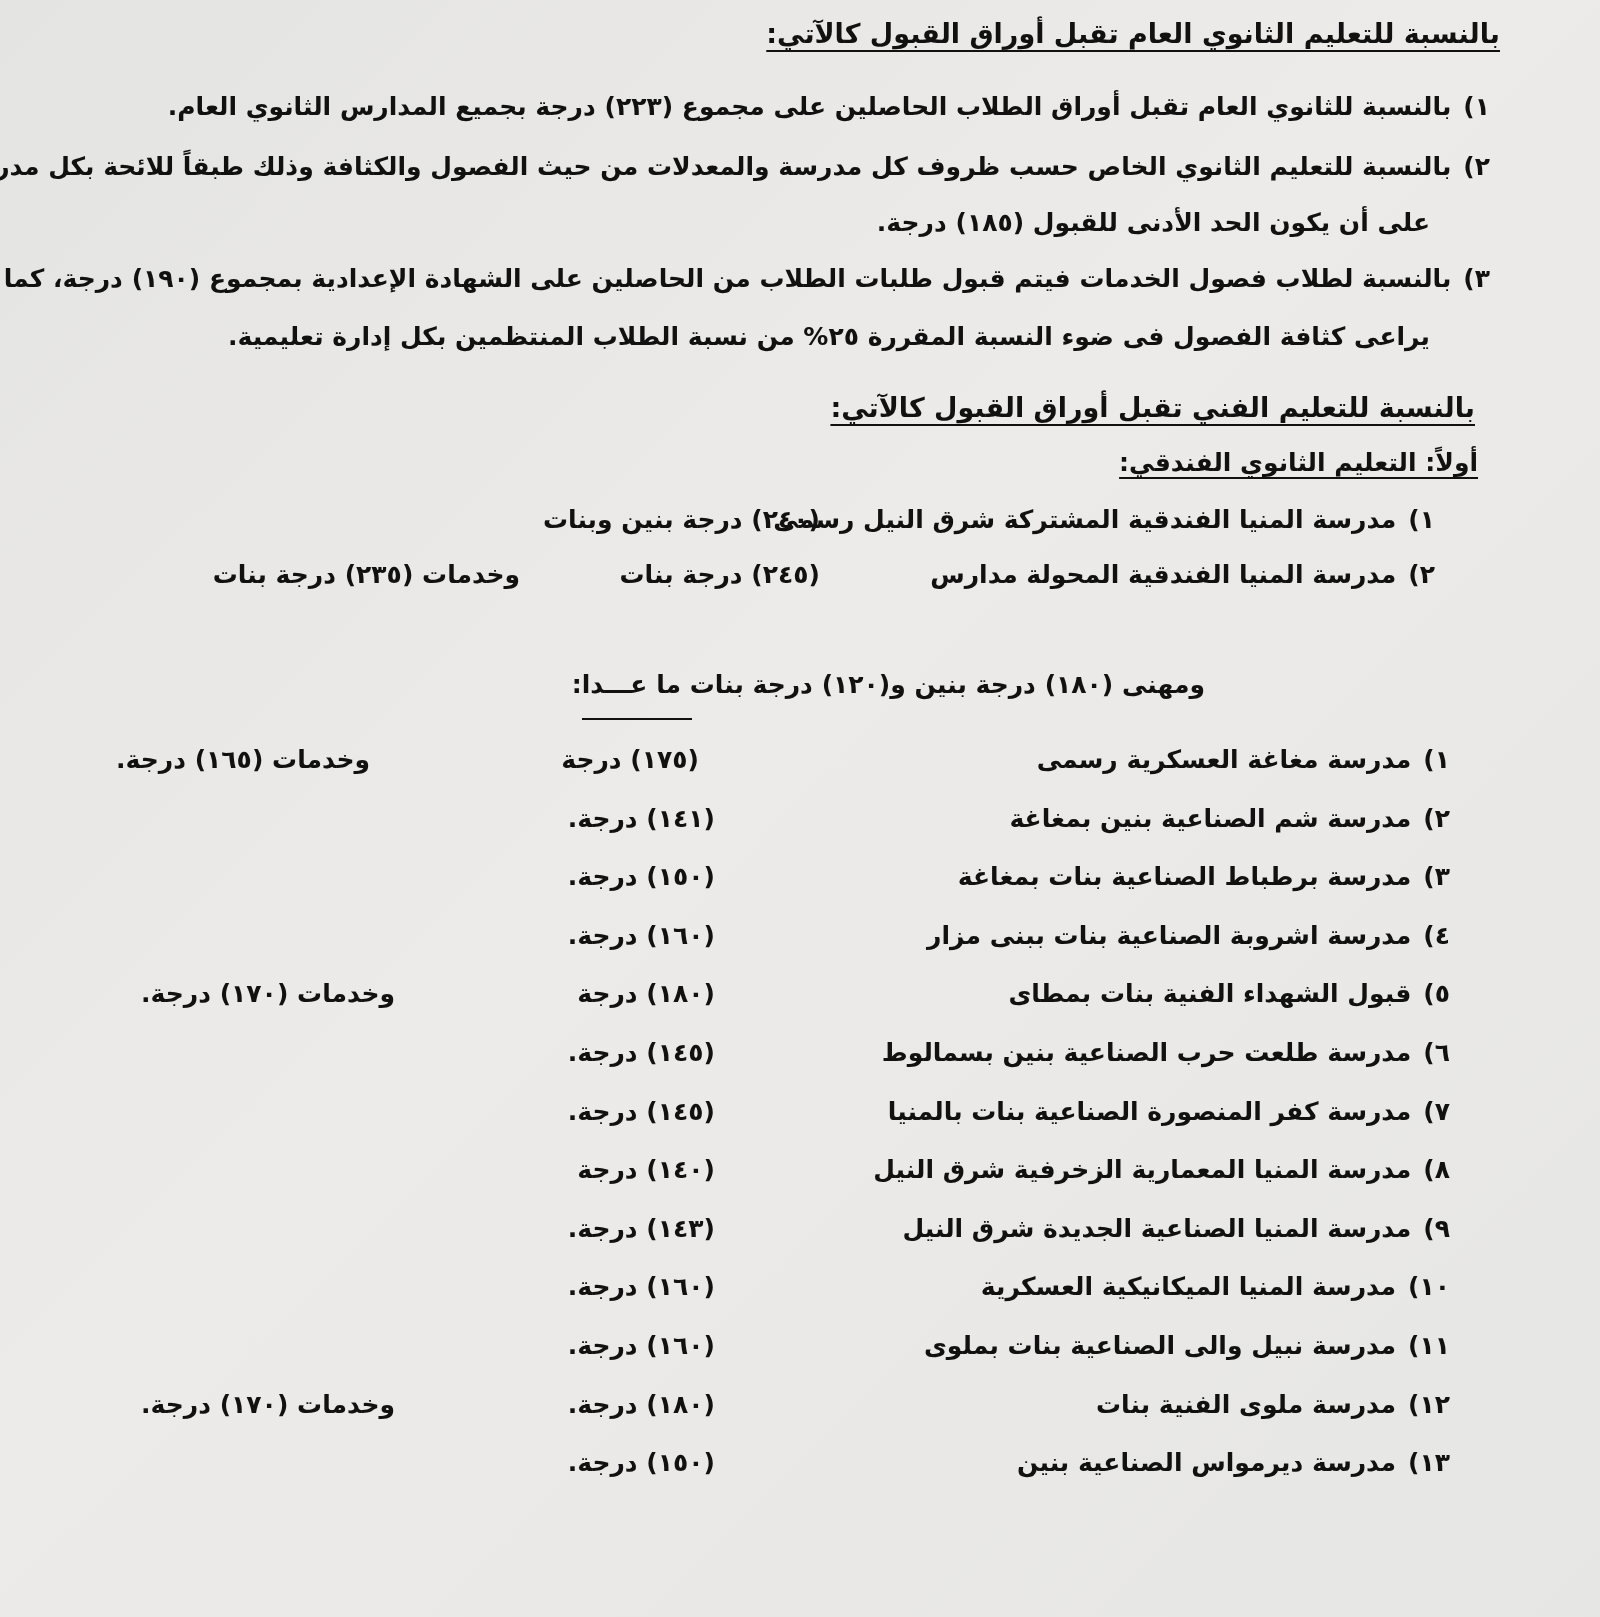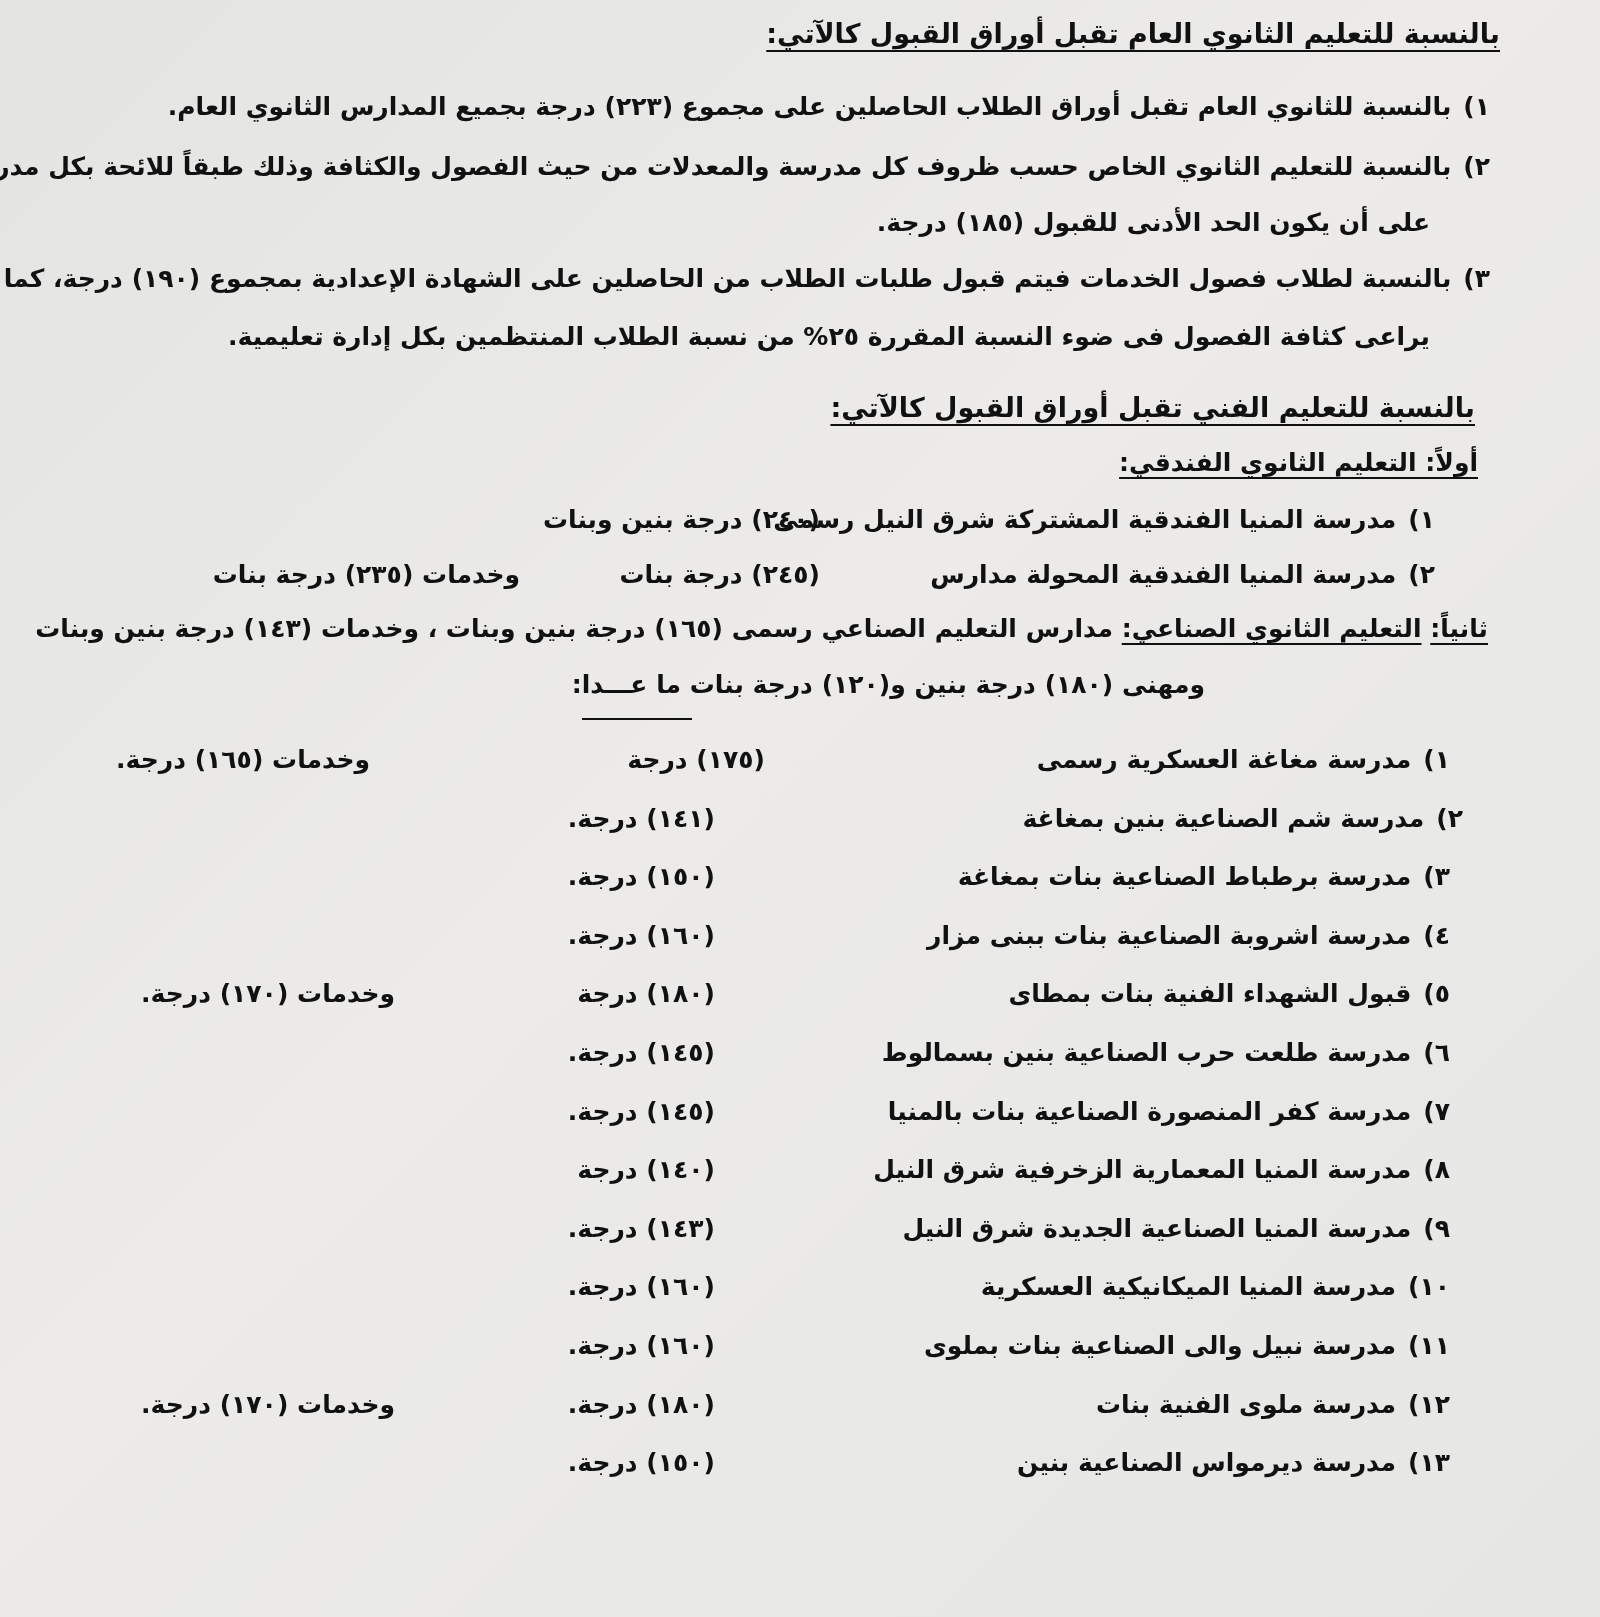--- a/index.html
+++ b/index.html
@@ -54,36 +54,31 @@
     <span class="num">١)</span><span>مدرسة المنيا الفندقية المشتركة شرق النيل رسمى</span>
   </div>
   <div class="abs row-score" style="right:780px; top:505px;">(٢٤٠) درجة بنين وبنات</div>
 
   <div class="abs row-name" style="right:165px; top:560px;">
     <span class="num">٢)</span><span>مدرسة المنيا الفندقية المحولة مدارس</span>
   </div>
   <div class="abs row-score" style="right:780px; top:560px;">(٢٤٥) درجة بنات</div>
   <div class="abs row-services" style="right:1080px; top:560px;">وخدمات (٢٣٥) درجة بنات</div>
 
-  <div class="abs para wide" style="right:112px; top:614px;">
-    <span class="u">ثانياً:</span>
-    <span class="u">التعليم الثانوي الصناعي:</span>
-    <span>مدارس التعليم الصناعي رسمى (١٦٥) درجة بنين وبنات ، وخدمات (١٤٣) درجة بنين وبنات</span>
-  </div>
   <div class="abs para" style="right:395px; top:670px;">
     <span>ومهنى (١٨٠) درجة بنين و(١٢٠) درجة بنات</span>
     <span>ما عـــدا:</span>
   </div>
   <div class="underline-bar" style="right:908px; top:718px; width:110px;"></div>
 
   <div id="industrial-rows">
       <div class="abs row-name" style="right: 150px; top: 745px;"><span class="num">١)</span><span>مدرسة مغاغة العسكرية رسمى</span></div>
-      <div class="abs row-score" style="right: 835px; top: 745px; text-align: right;">(١٧٥) درجة</div>
+      <div class="abs row-score" style="right: 901px; top: 745px; text-align: right;">(١٧٥) درجة</div>
       <div class="abs row-services" style="right: 1230px; top: 745px;">وخدمات (١٦٥) درجة.</div>
-      <div class="abs row-name" style="right: 137px; top: 804px;"><span class="num">٢)</span><span>مدرسة شم الصناعية بنين بمغاغة</span></div>
+      <div class="abs row-name" style="right: 150px; top: 804px;"><span class="num">٢)</span><span>مدرسة شم الصناعية بنين بمغاغة</span></div>
       <div class="abs row-score" style="right: 885px; top: 804px;">(١٤١) درجة.</div>
       <div class="abs row-name" style="right: 150px; top: 862px;"><span class="num">٣)</span><span>مدرسة برطباط الصناعية بنات بمغاغة</span></div>
       <div class="abs row-score" style="right: 885px; top: 862px;">(١٥٠) درجة.</div>
       <div class="abs row-name" style="right: 150px; top: 921px;"><span class="num">٤)</span><span>مدرسة اشروبة الصناعية بنات ببنى مزار</span></div>
       <div class="abs row-score" style="right: 885px; top: 921px;">(١٦٠) درجة.</div>
       <div class="abs row-name" style="right: 150px; top: 979px;"><span class="num">٥)</span><span>قبول الشهداء الفنية بنات بمطاى</span></div>
       <div class="abs row-score" style="right: 885px; top: 979px;">(١٨٠) درجة</div>
       <div class="abs row-services" style="right: 1205px; top: 979px;">وخدمات (١٧٠) درجة.</div>
       <div class="abs row-name" style="right: 150px; top: 1038px;"><span class="num">٦)</span><span>مدرسة طلعت حرب الصناعية بنين بسمالوط</span></div>
       <div class="abs row-score" style="right: 885px; top: 1038px;">(١٤٥) درجة.</div>

